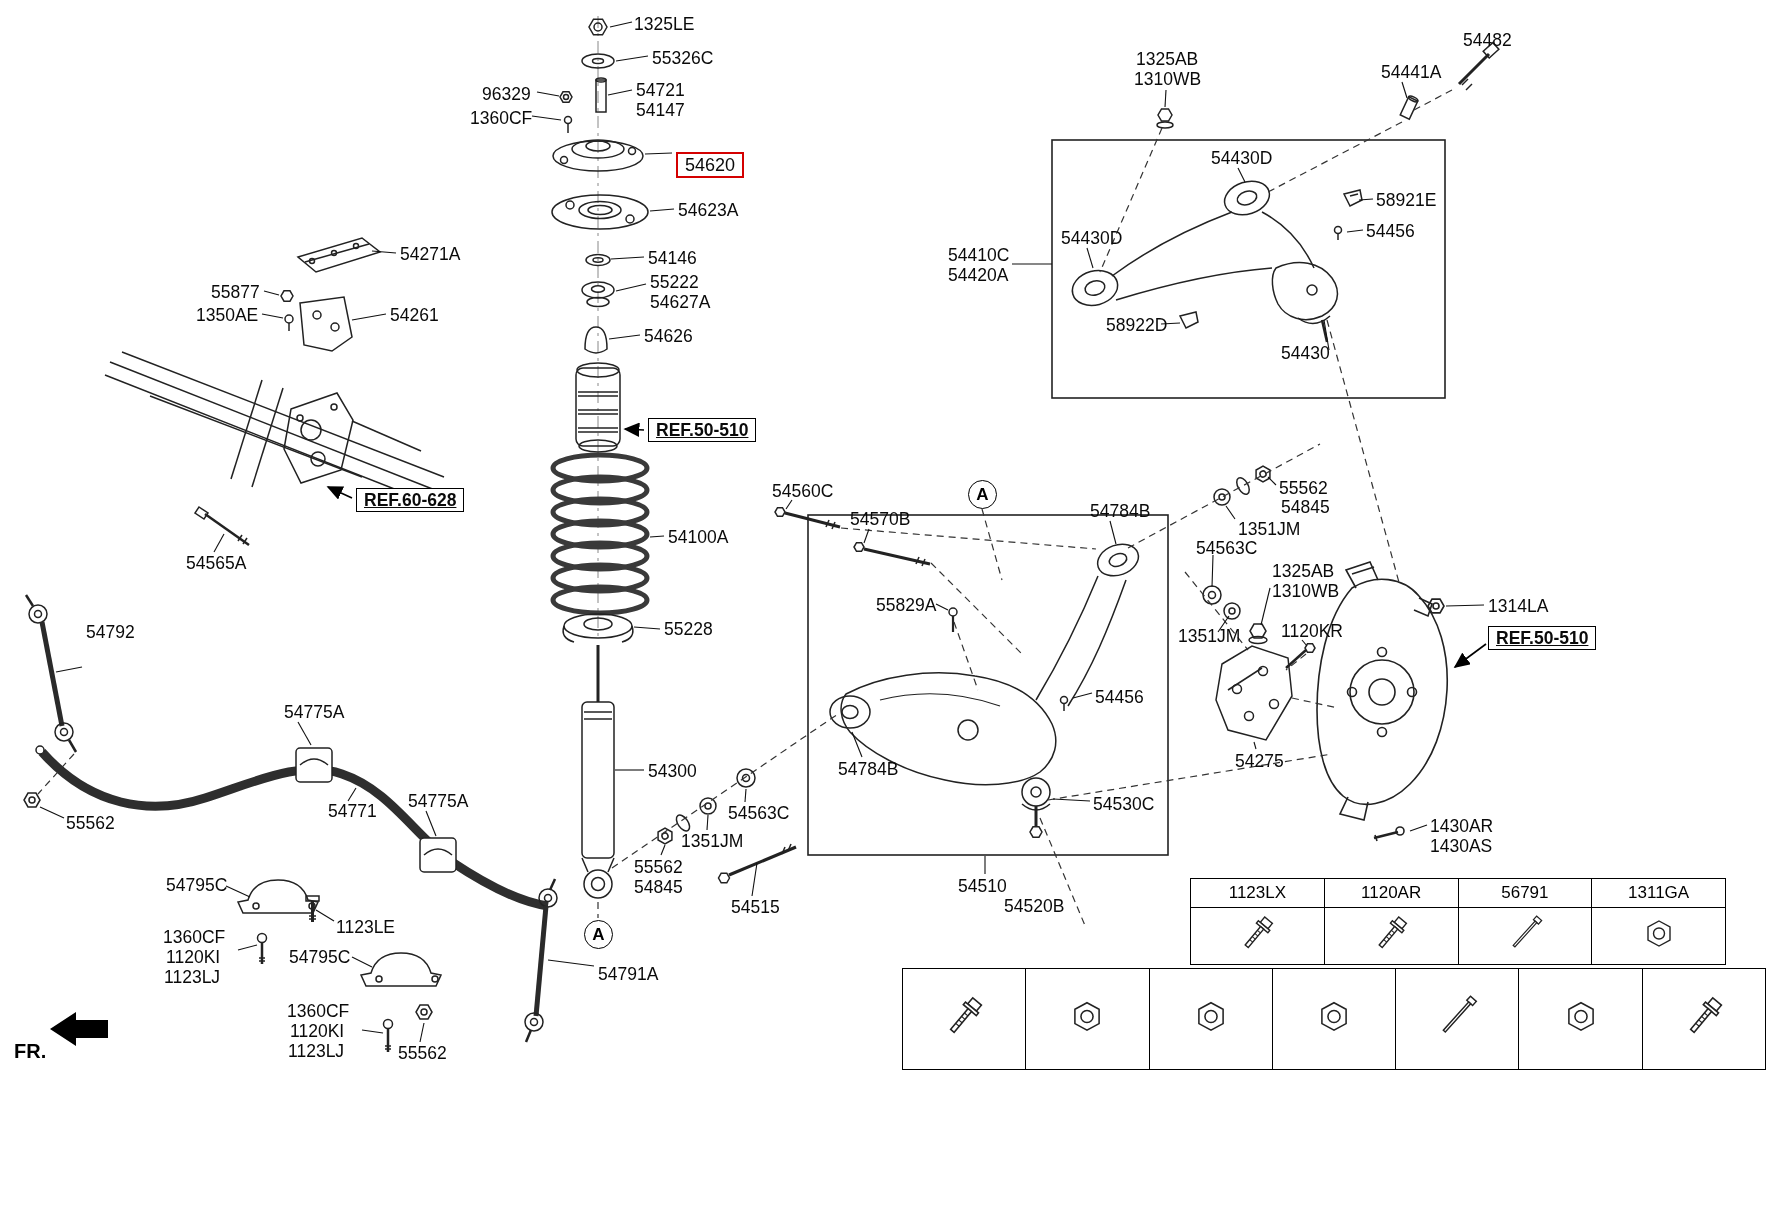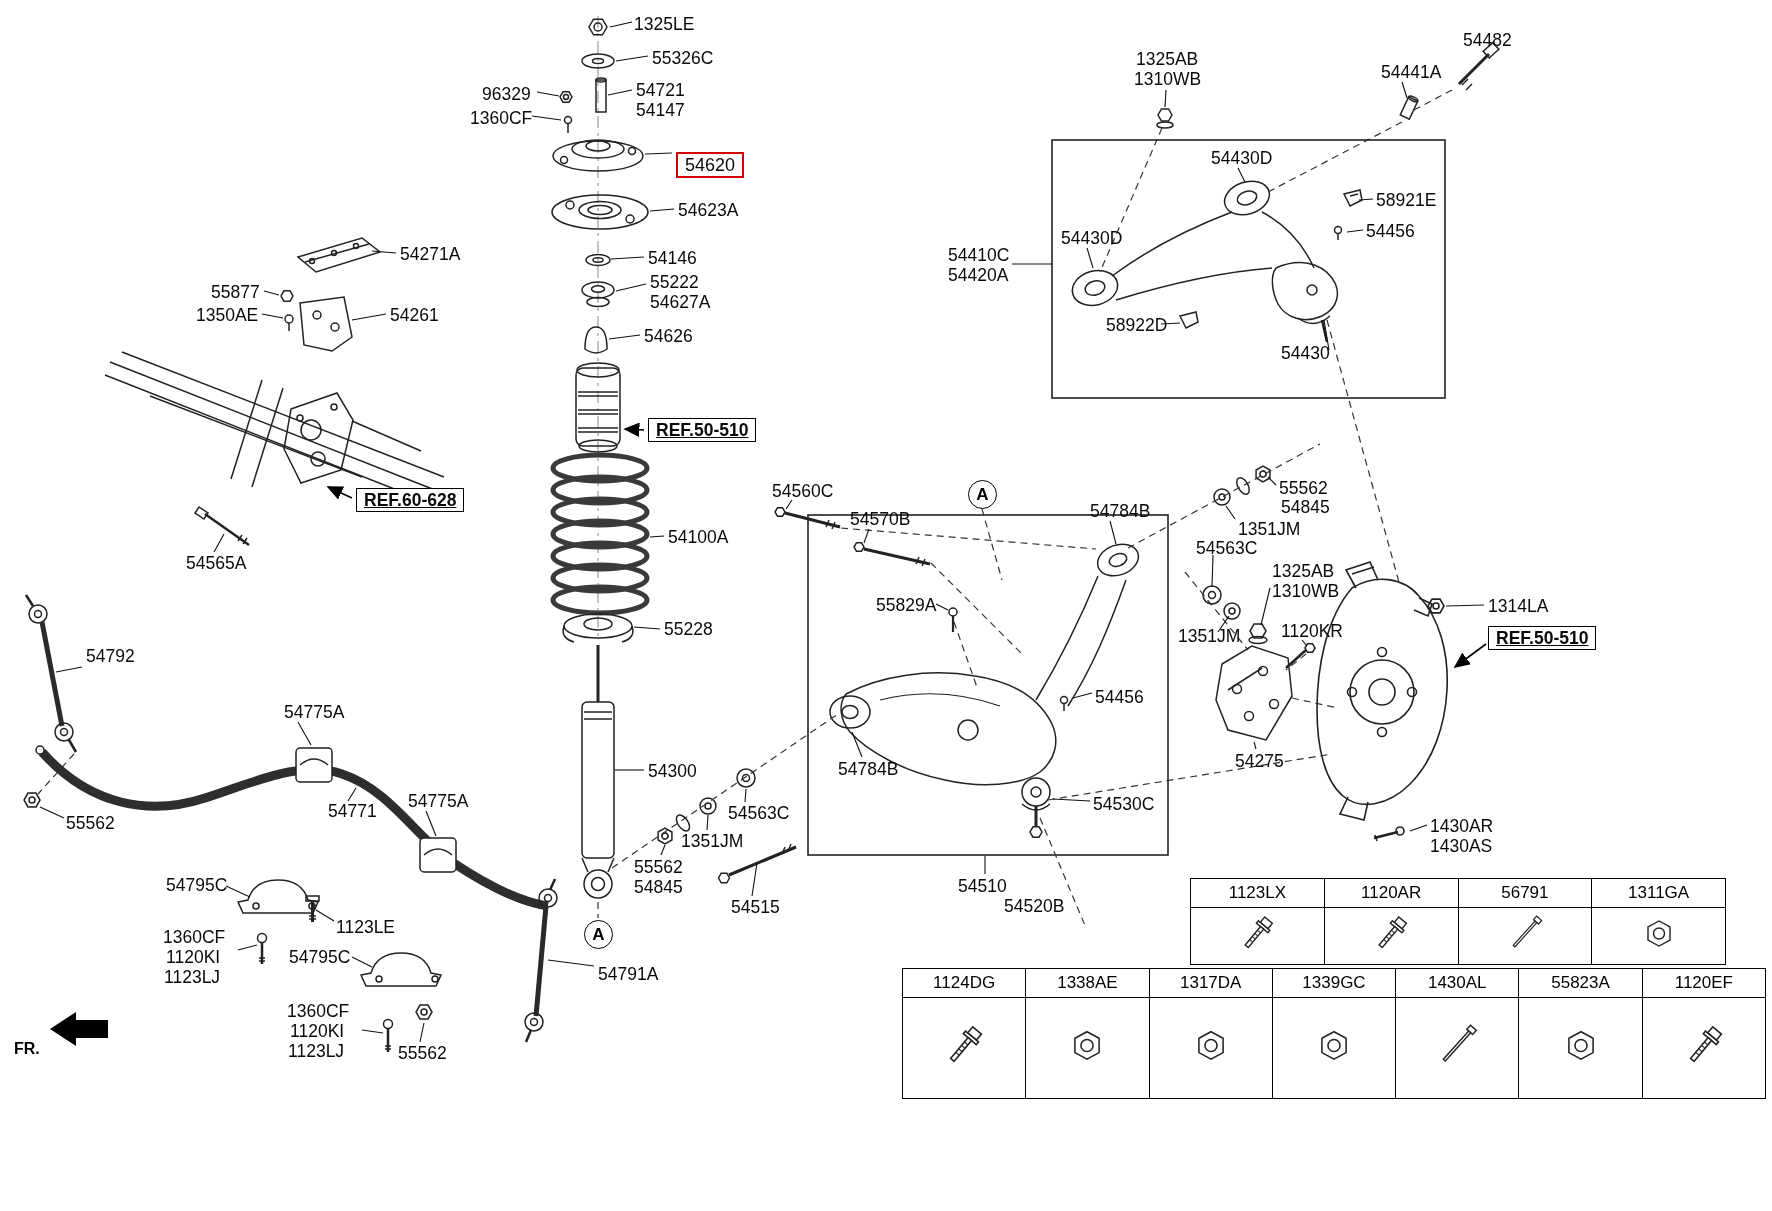--- a/index.html
+++ b/index.html
@@ -4,21 +4,21 @@
 <style>
   html,body{margin:0;padding:0;background:#fff;}
   #stage{position:relative;width:1772px;height:1211px;background:#ffffff;
          font-family:"Liberation Sans",sans-serif;overflow:hidden;color:#000;}
   svg#art{position:absolute;left:0;top:0;}
   .co{position:absolute;font-size:17.5px;line-height:20px;white-space:nowrap;color:#0a0a0a;}
   .hl{border:2.2px solid #d40000;padding:1px 7px;font-size:18px;}
   .ref{font-weight:bold;border:1.7px solid #000;padding:1px 7px;text-decoration:underline;background:#fff;}
   .marker{position:absolute;width:27px;height:27px;border:1.7px solid #000;border-radius:50%;
           text-align:center;line-height:27px;font-size:17px;font-weight:bold;background:#fff;}
-  .fr{position:absolute;left:14px;top:1040px;font-size:16px;font-weight:bold;}
+  .fr{position:absolute;left:14px;top:1040px;font-size:20px;font-weight:bold;}
   table.parts{position:absolute;border-collapse:collapse;table-layout:fixed;background:#fff;}
   table.parts td{border:1.4px solid #000;text-align:center;padding:0;}
   td.pn{font-size:17px;height:28px;}
   #tbl-top td.ic{height:56px;}
   #tbl-bot td.ic{height:100px;}
 </style>
 </head>
 <body>
 
 <div id="stage">
@@ -405,21 +405,21 @@
 <div class="co" style="left:668px;top:527px">54100A</div>
 <div class="co" style="left:664px;top:619px">55228</div>
 <div class="co" style="left:648px;top:761px">54300</div>
 
 <div class="co" style="left:400px;top:244px">54271A</div>
 <div class="co" style="left:211px;top:282px">55877</div>
 <div class="co" style="left:196px;top:305px">1350AE</div>
 <div class="co" style="left:390px;top:305px">54261</div>
 <div class="co ref" style="left:356px;top:488px">REF.60-628</div>
 <div class="co" style="left:186px;top:553px">54565A</div>
-<div class="co" style="left:86px;top:646px">54792</div>
+<div class="co" style="left:86px;top:622px">54792</div>
 <div class="co" style="left:66px;top:813px">55562</div>
 <div class="co" style="left:284px;top:702px">54775A</div>
 <div class="co" style="left:328px;top:801px">54771</div>
 <div class="co" style="left:408px;top:791px">54775A</div>
 <div class="co" style="left:166px;top:875px">54795C</div>
 <div class="co" style="left:336px;top:917px">1123LE</div>
 <div class="co" style="left:163px;top:927px">1360CF</div>
 <div class="co" style="left:166px;top:947px">1120KI</div>
 <div class="co" style="left:164px;top:967px">1123LJ</div>
 <div class="co" style="left:289px;top:947px">54795C</div>
@@ -520,29 +520,20 @@
                 <circle cx="20" cy="19.5" r="5.5"></circle>
               </g>
             </svg>
     </td>
   </tr>
 </tbody>
     </table>
 
 <table class="parts" id="tbl-bot" style="left:902px;top:968px;width:864px">
   <tbody>
-        <tr>
-    <td class="pn">1124DG</td>
-    <td class="pn">1338AE</td>
-    <td class="pn">1317DA</td>
-    <td class="pn">1339GC</td>
-    <td class="pn">1430AL</td>
-    <td class="pn">55823A</td>
-    <td class="pn">1120EF</td>
-  </tr>
   <tr>
     <td class="ic">
       <svg width="52" height="52" viewBox="0 0 46 46">
               <g transform="rotate(40 23 23)" stroke="#222" fill="#fff" stroke-width="1.4">
                 <rect x="18" y="5" width="10" height="7"></rect>
                 <rect x="15.5" y="12" width="15" height="3"></rect>
                 <rect x="21" y="15" width="4" height="24"></rect>
                 <path d="M21 20 h4 M21 24 h4 M21 28 h4 M21 32 h4" stroke-width="1"></path>
               </g>
             </svg>

